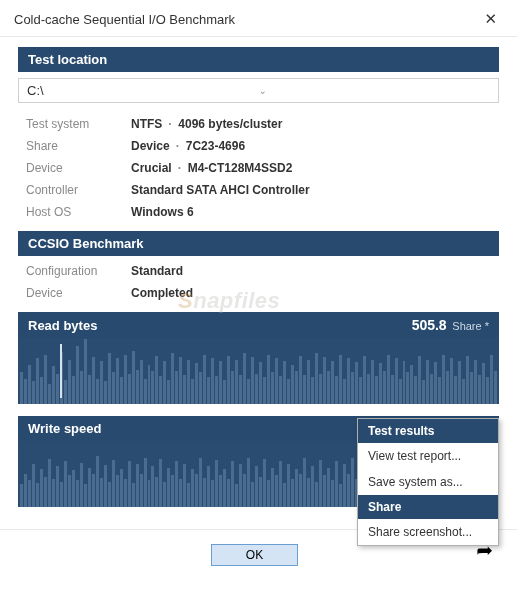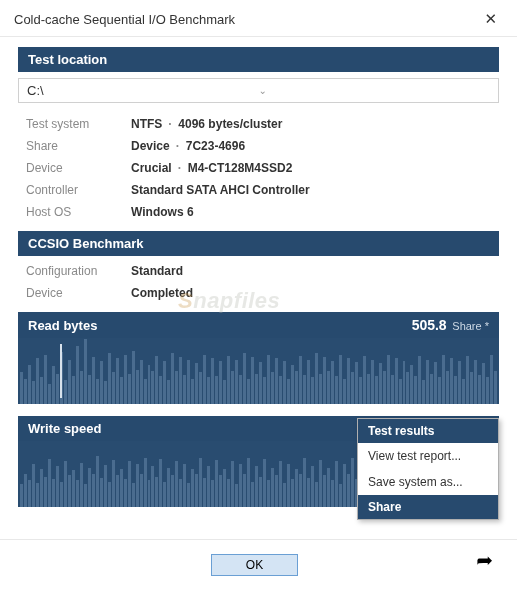--- a/index.html
+++ b/index.html
@@ -17,21 +17,21 @@
 .info-val { color: #333; font-weight: bold; }
 .sep-dot { color: #888; margin: 0 6px; }
 .spacer { height: 8px; }
 .speed-hdr { background: #274a6e; color: #fff; display: flex; justify-content: space-between; align-items: baseline; padding: 5px 10px; font-size: 13px; font-weight: 600; }
 .speed-val { font-size: 14px; }
 .speed-unit { font-size: 11px; font-weight: 400; margin-left: 2px; color: #cdd9e5; }
 .chart { background: #294c70; height: 66px; position: relative; overflow: hidden; margin-bottom: 12px; }
 .bars { display: flex; align-items: flex-end; height: 100%; gap: 1px; padding: 0 2px; }
 .bar { flex: 1; background: #4a6c8f; min-width: 1px; }
 .marker { position: absolute; top: 6px; bottom: 6px; width: 2px; background: #d8e2ec; }
-.btn-row { display: flex; align-items: center; justify-content: center; padding: 14px 8px 10px 0; position: relative; border-top: 1px solid #e8e8e8; margin-top: 12px; }
+.btn-row { display: flex; align-items: center; justify-content: center; padding: 14px 8px 10px 0; position: relative; border-top: 1px solid #e8e8e8; margin-top: 2px; }
 .ok-btn { background: #d4e4f4; border: 1px solid #6a9fd4; padding: 3px 34px; font-size: 12px; cursor: pointer; }
 .share-icon { position: absolute; right: 24px; bottom: 14px; font-size: 20px; cursor: pointer; }
 .context-menu { position: absolute; right: 18px; top: 418px; width: 142px; background: #fff; border: 1px solid #b0b0b0; box-shadow: 2px 2px 5px rgba(0,0,0,0.25); z-index: 10; font-size: 12px; }
 .ctx-hdr { background: #274a6e; color: #fff; font-weight: 600; padding: 5px 10px; }
 .ctx-item { padding: 6px 10px; color: #333; cursor: pointer; }
 .watermark { position: absolute; left: 178px; top: 288px; font-size: 22px; font-weight: 700; font-style: italic; color: rgba(180,185,175,0.32); letter-spacing: 0.5px; pointer-events: none; z-index: 1; }
 .watermark .snap-s { color: rgba(200,150,70,0.32); }
 </style>
 </head>
 <body>
@@ -345,17 +345,18 @@
 <div class="btn-row">
   <button class="ok-btn">OK</button>
   <span class="share-icon">➦</span>
 </div>
 
 <div class="context-menu">
   <div class="ctx-hdr">Test results</div>
   <div class="ctx-item">View test report...</div>
   <div class="ctx-item">Save system as...</div>
   <div class="ctx-hdr">Share</div>
+  <div class="ctx-item">Share screenshot...</div>
 </div>
 
 <div class="watermark">
   <span class="snap-s">S</span><span>napfiles</span>
 </div>
 
 </body></html>

